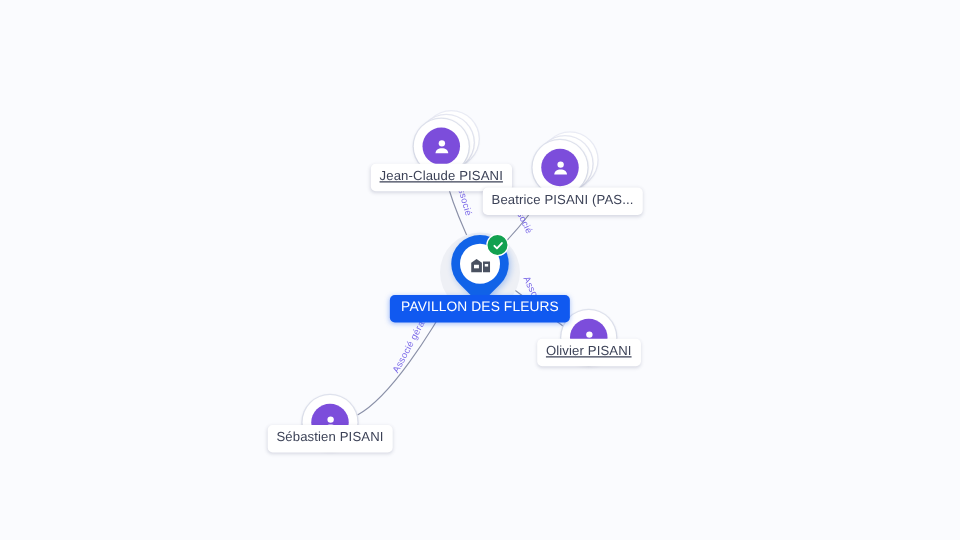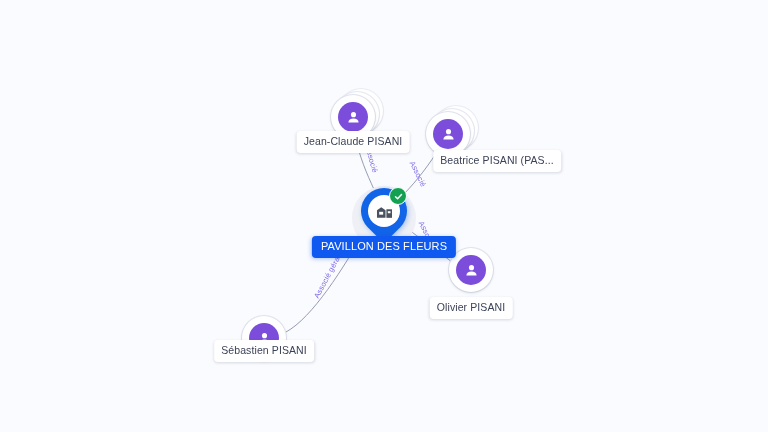--- a/index.html
+++ b/index.html
@@ -218,43 +218,43 @@
 
   <div class="person-node" style="left:353px; top:117px;">
     <div class="person-halo stacked"></div>
     <div class="person-avatar">
       <svg width="17" height="17" viewBox="0 0 24 24" fill="#ffffff">
         <circle cx="12" cy="8" r="3.6"></circle>
         <path d="M4.8 19.2c0-3.7 3.2-5.7 7.2-5.7s7.2 2 7.2 5.7z"></path>
       </svg>
     </div>
   </div>
-  <div class="node-label" style="left:353px; top:131px;">Jean-Claude PISANI</div>
+  <div class="node-label" style="left:353px; top:131px;text-decoration:underline;">Jean-Claude PISANI</div>
 
   <div class="person-node" style="left:448px; top:134px;">
     <div class="person-halo stacked"></div>
     <div class="person-avatar">
       <svg width="17" height="17" viewBox="0 0 24 24" fill="#ffffff">
         <circle cx="12" cy="8" r="3.6"></circle>
         <path d="M4.8 19.2c0-3.7 3.2-5.7 7.2-5.7s7.2 2 7.2 5.7z"></path>
       </svg>
     </div>
   </div>
-  <div class="node-label" style="left:450px; top:150px;margin-left:47px;">Beatrice PISANI (PAS...</div>
+  <div class="node-label" style="left:450px; top:150px;">Beatrice PISANI (PAS...</div>
 
   <div class="person-node" style="left:471px; top:270px;">
     <div class="person-halo"></div>
     <div class="person-avatar">
       <svg width="17" height="17" viewBox="0 0 24 24" fill="#ffffff">
         <circle cx="12" cy="8" r="3.6"></circle>
         <path d="M4.8 19.2c0-3.7 3.2-5.7 7.2-5.7s7.2 2 7.2 5.7z"></path>
       </svg>
     </div>
   </div>
-  <div class="node-label" style="left:471px; top:297px;">Olivier PISANI</div>
+  <div class="node-label" style="left:471px; top:271px;text-decoration:underline;">Olivier PISANI</div>
 
   <div class="person-node" style="left:264px; top:338px;">
     <div class="person-halo"></div>
     <div class="person-avatar">
       <svg width="17" height="17" viewBox="0 0 24 24" fill="#ffffff">
         <circle cx="12" cy="8" r="3.6"></circle>
         <path d="M4.8 19.2c0-3.7 3.2-5.7 7.2-5.7s7.2 2 7.2 5.7z"></path>
       </svg>
     </div>
   </div>

